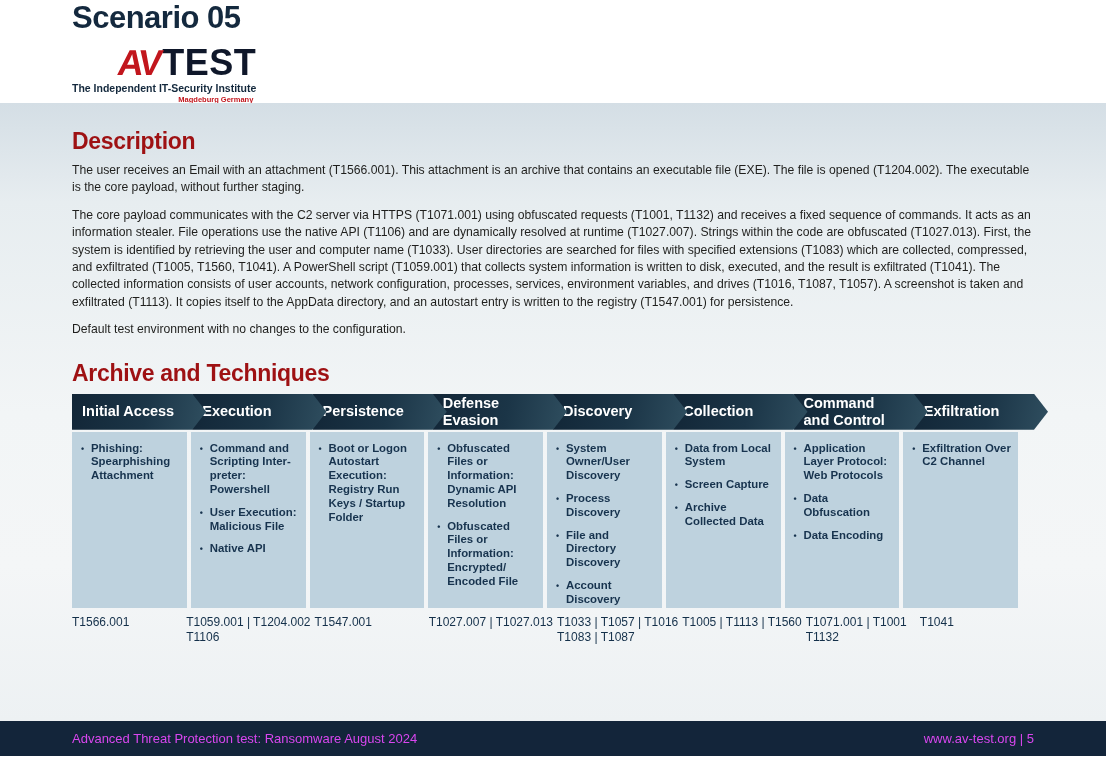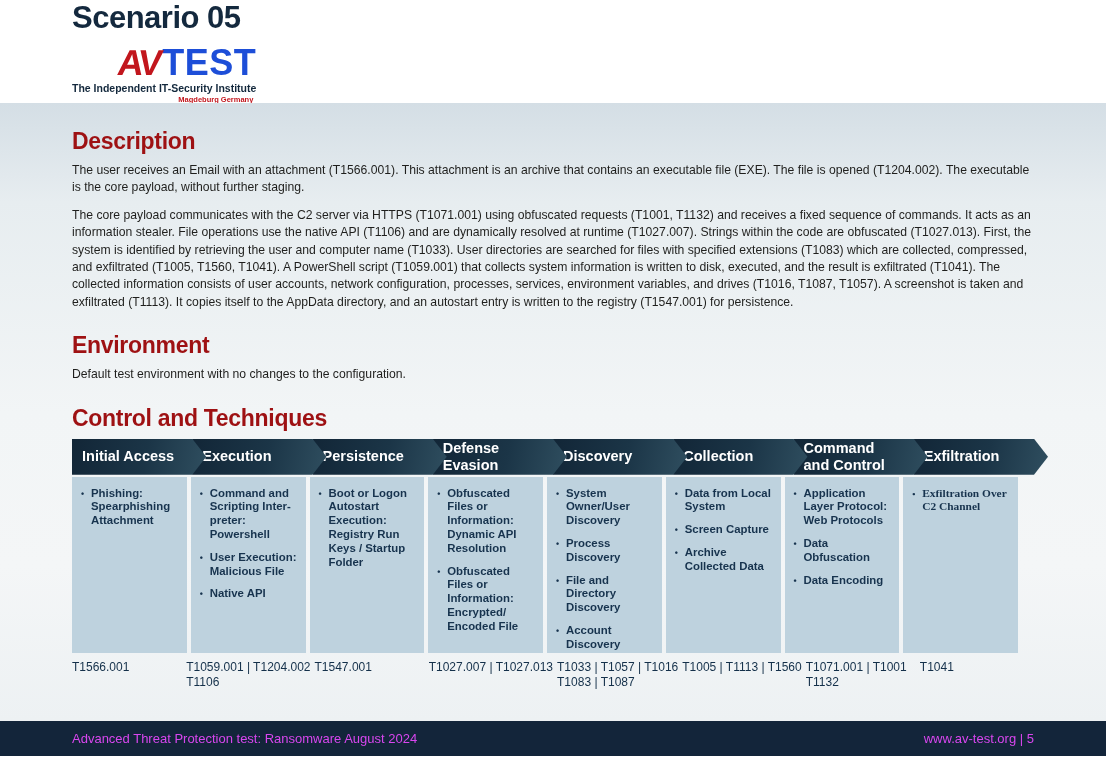--- a/index.html
+++ b/index.html
@@ -10,21 +10,21 @@
     display:grid; grid-template-rows:103px 1fr 35px 16px;
     background:#ffffff; overflow:hidden;
   }
 
   
   .top { display:flex; justify-content:space-between; align-items:flex-start; padding:0 60px 0 72px; background:#ffffff;flex-direction:column; }
   .page-title { font-size:31px; font-weight:800; color:#14293e; letter-spacing:-0.5px; }
   .logo { text-align:right; line-height:1; }
   .logo-row { font-size:36px; font-weight:800; line-height:0.95; white-space:nowrap; }
   .logo-av { color:#c2161d; display:inline-block; transform:skewX(-8deg); letter-spacing:-3px; margin-right:3px; }
-  .logo-test { color:#1d4ed8; letter-spacing:0.5px; }
+  .logo-test { color:#0f172a; letter-spacing:0.5px; }
   .logo-tagline { font-size:10.5px; font-weight:700; color:#13283c; margin-top:3px; }
   .logo-sub { font-size:7.5px; font-weight:700; color:#c2161d; margin-top:2px; padding-right:3px; }
 
   
   .content {
     background:linear-gradient(180deg,#d4dee5 0%, #e7edf0 16%, #f2f5f6 50%, #f4f6f7 75%, #edf1f3 100%);
     padding:0 72px; overflow:hidden;
   }
   .section-heading { font-size:23px; font-weight:800; color:#9e1113; letter-spacing:-0.3px; margin:21px 0 7px; }
   .section-heading.first { margin-top:25px; }
@@ -38,21 +38,21 @@
     position:absolute; top:0; bottom:0; left:0; right:-14px;
     clip-path:polygon(0 0, calc(100% - 14px) 0, 100% 50%, calc(100% - 14px) 100%, 0 100%);
     background:linear-gradient(100deg,#122637 0%, #1b3547 55%, #2f4e5f 100%);
   }
   .hcell-label {
     position:relative; height:100%; display:flex; align-items:center;
     padding:0 16px 0 10px; color:#ffffff; font-size:14.5px; font-weight:700; line-height:1.14;
   }
   .brow { display:flex; height:176px; margin-top:2px; }
   .bcell { flex:1; padding-right:4px;border-radius:16px; }
-  .bcell:last-child { padding-right:16px;font-family:Liberation Serif, serif; }
+  .bcell:last-child { padding-right:16px; }
   .bcell-inner { background:#bed2de; height:100%; padding:10px 5px 6px 6px; }
   .tech { position:relative; padding-left:13px; margin-bottom:9px; font-size:11.4px; font-weight:700; line-height:13.8px; color:#17334e; }
   .tech::before { content:"•"; position:absolute; left:3px; top:1px; font-size:9px; }
   .idrow { display:flex; margin-top:7px; }
   .idcell { flex:1; padding-right:4px; font-size:12px; font-weight:400; color:#14304a; line-height:15px; white-space:nowrap; }
 
   
   .footer-bar {
     background:#13253a; display:flex; align-items:center; justify-content:space-between;
     padding:0 72px; color:#d946ef; font-size:13px;
@@ -73,24 +73,23 @@
       <div class="logo-tagline">The Independent IT-Security Institute</div>
       <div class="logo-sub">Magdeburg Germany</div>
     </div>
   </header>
 
   <main class="content">
     <h2 class="section-heading first">Description</h2>
     <p class="body-text">The user receives an Email with an attachment (T1566.001). This attachment is an archive that contains an executable file (EXE). The file is opened (T1204.002). The executable is the core payload, without further staging.</p>
     <p class="body-text">The core payload communicates with the C2 server via HTTPS (T1071.001) using obfuscated requests (T1001, T1132) and receives a fixed sequence of commands. It acts as an information stealer. File operations use the native API (T1106) and are dynamically resolved at runtime (T1027.007). Strings within the code are obfuscated (T1027.013). First, the system is identified by retrieving the user and computer name (T1033). User directories are searched for files with specified extensions (T1083) which are collected, compressed, and exfiltrated (T1005, T1560, T1041). A PowerShell script (T1059.001) that collects system information is written to disk, executed, and the result is exfiltrated (T1041). The collected information consists of user accounts, network configuration, processes, services, environment variables, and drives (T1016, T1087, T1057). A screenshot is taken and exfiltrated (T1113). It copies itself to the AppData directory, and an autostart entry is written to the registry (T1547.001) for persistence.</p>
 
-    <h2 class="section-heading">Environment</h2>
     <p class="body-text">Default test environment with no changes to the configuration.</p>
 
-    <h2 class="section-heading">Control and Techniques</h2>
+    <h2 class="section-heading">Archive and Techniques</h2>
     <div class="matrix" id="matrix">
         <div class="hrow">
           <div class="hcell" style="z-index: 8;">
             <div class="hcell-bg"></div>
             <span class="hcell-label">Initial Access</span>
           </div>
           <div class="hcell" style="z-index: 7;">
             <div class="hcell-bg"></div>
             <span class="hcell-label">Execution</span>
           </div>

